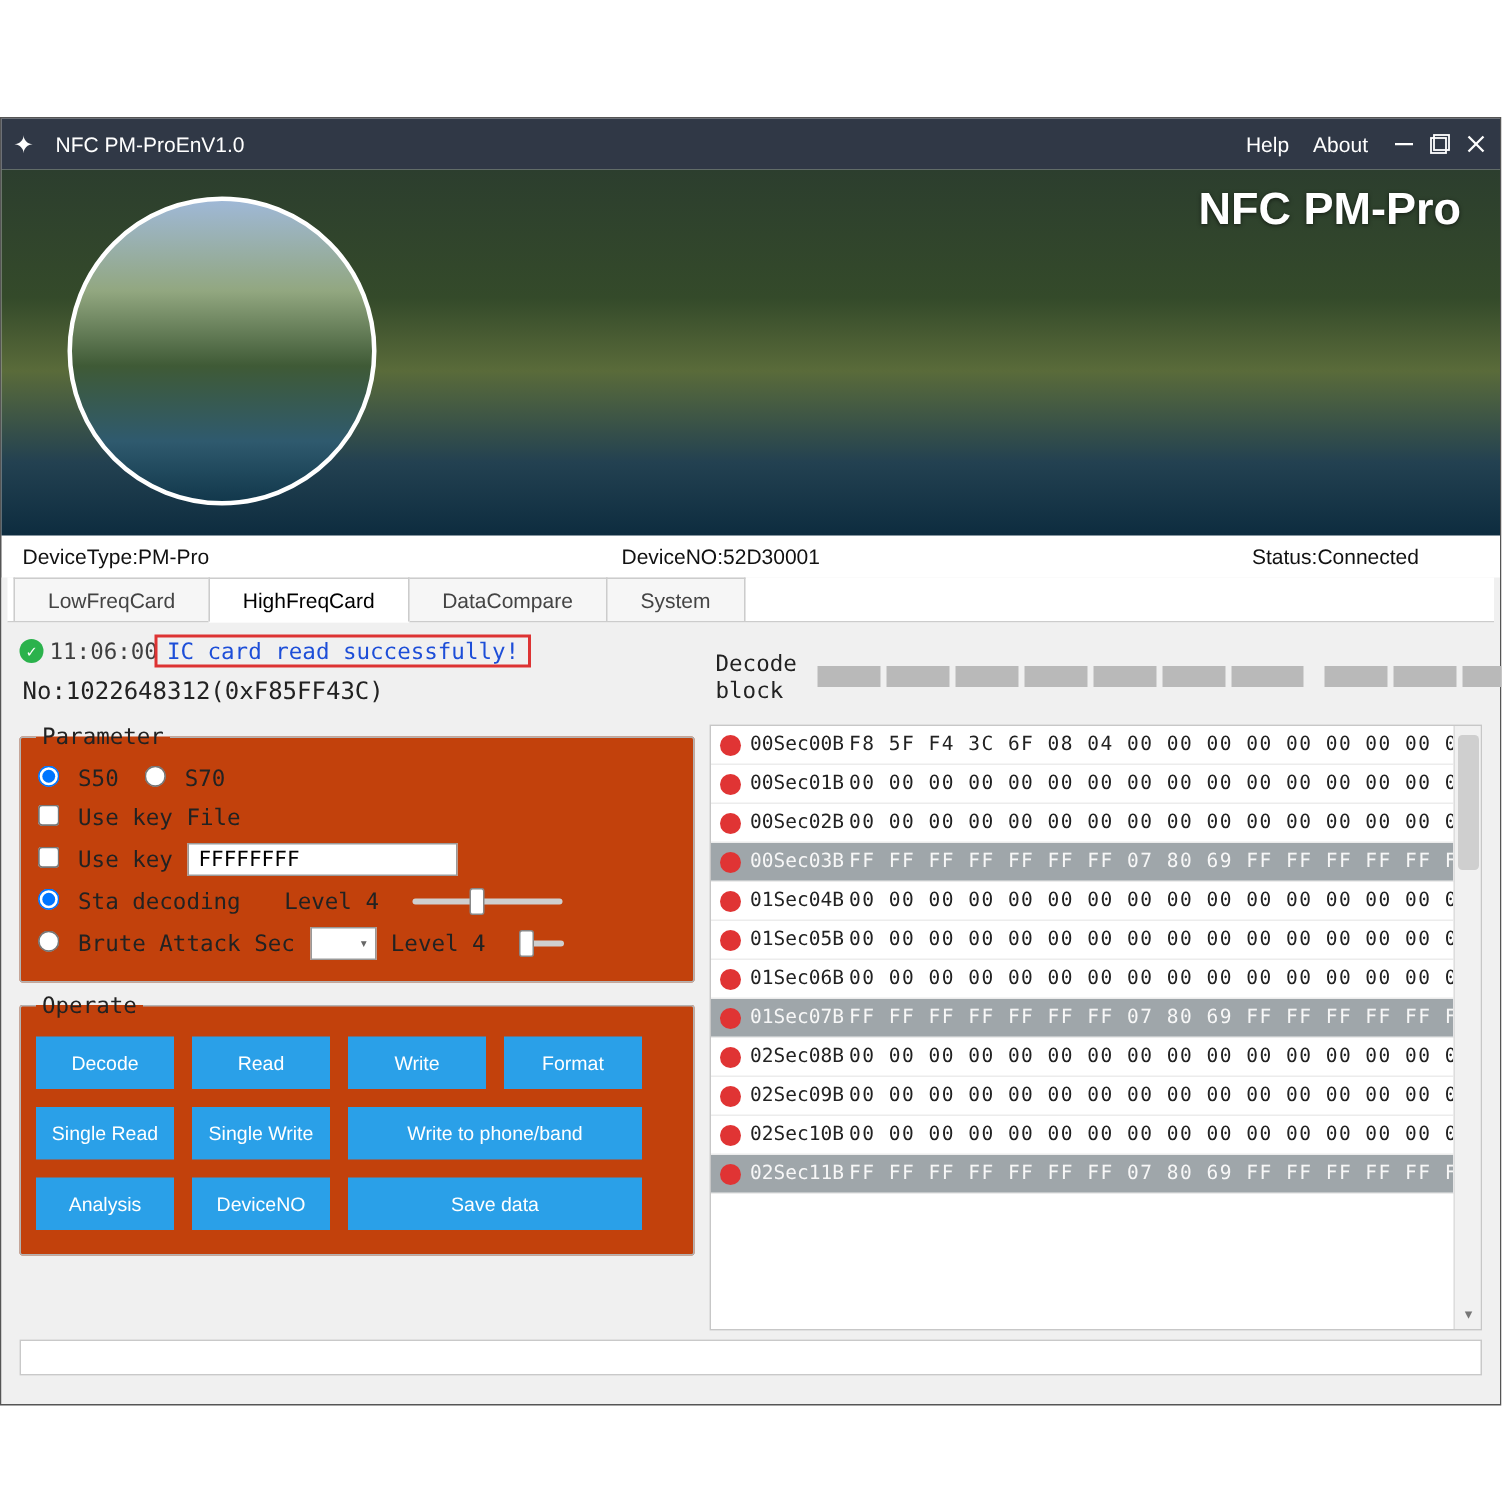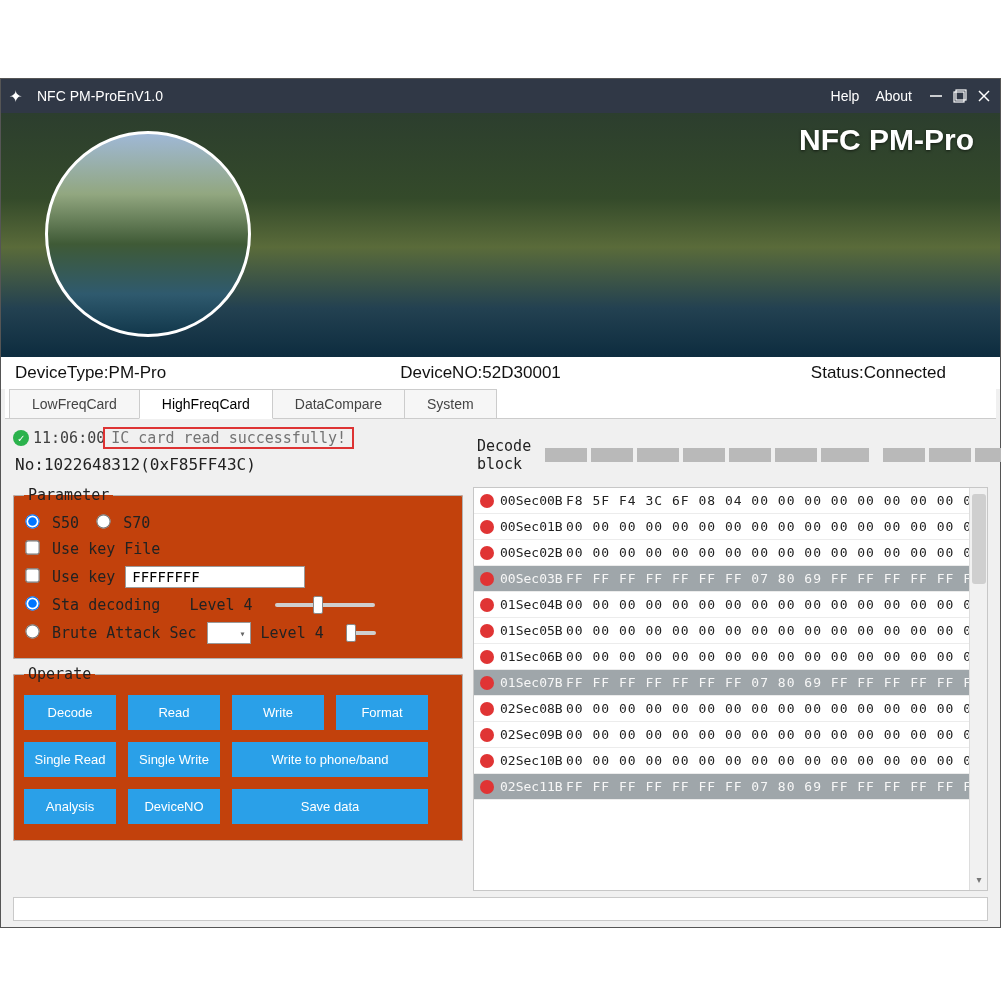--- a/index.html
+++ b/index.html
@@ -61,29 +61,29 @@
     right: 26px; top: 10px;
     color: #fff;
     font-size: 30px;
     text-shadow: 0 1px 3px rgba(0,0,0,.6);
     font-weight: 600;
   }
 
   .infobar {
     display: flex;
     padding: 6px 14px;
-    font-size: 17px;
+    font-size: 14px;
     color: #111;
   }
   .infobar > div { flex: 1; }
   .infobar .status { text-align: right; padding-right: 40px; }
 
   .main {
     background: #f0f0f0;
-    padding: 0 4px 6px 4px;
+    padding: 0 4px 19px 4px;
   }
 
   .tabs {
     display: flex;
     border-bottom: 1px solid #ccc;
     background: #fff;
     padding-left: 4px;
   }
   .tab {
     padding: 6px 22px;
@@ -127,21 +127,21 @@
   }
   .check {
     width: 16px; height: 16px;
     border-radius: 50%;
     background: #2bb24c;
     display: inline-flex;
     align-items: center; justify-content: center;
     color: #fff; font-size: 11px;
   }
   .time { color: #404040; }
-  .msg { color: #737373; }
+  .msg { color: #1d4ed8; }
   .redbox {
     border: 2px solid #d33;
     padding: 0 6px;
     margin-left: -6px;
   }
 
   .no-line {
     font-family: "Consolas", monospace;
     font-size: 16px;
     padding: 6px 2px;

